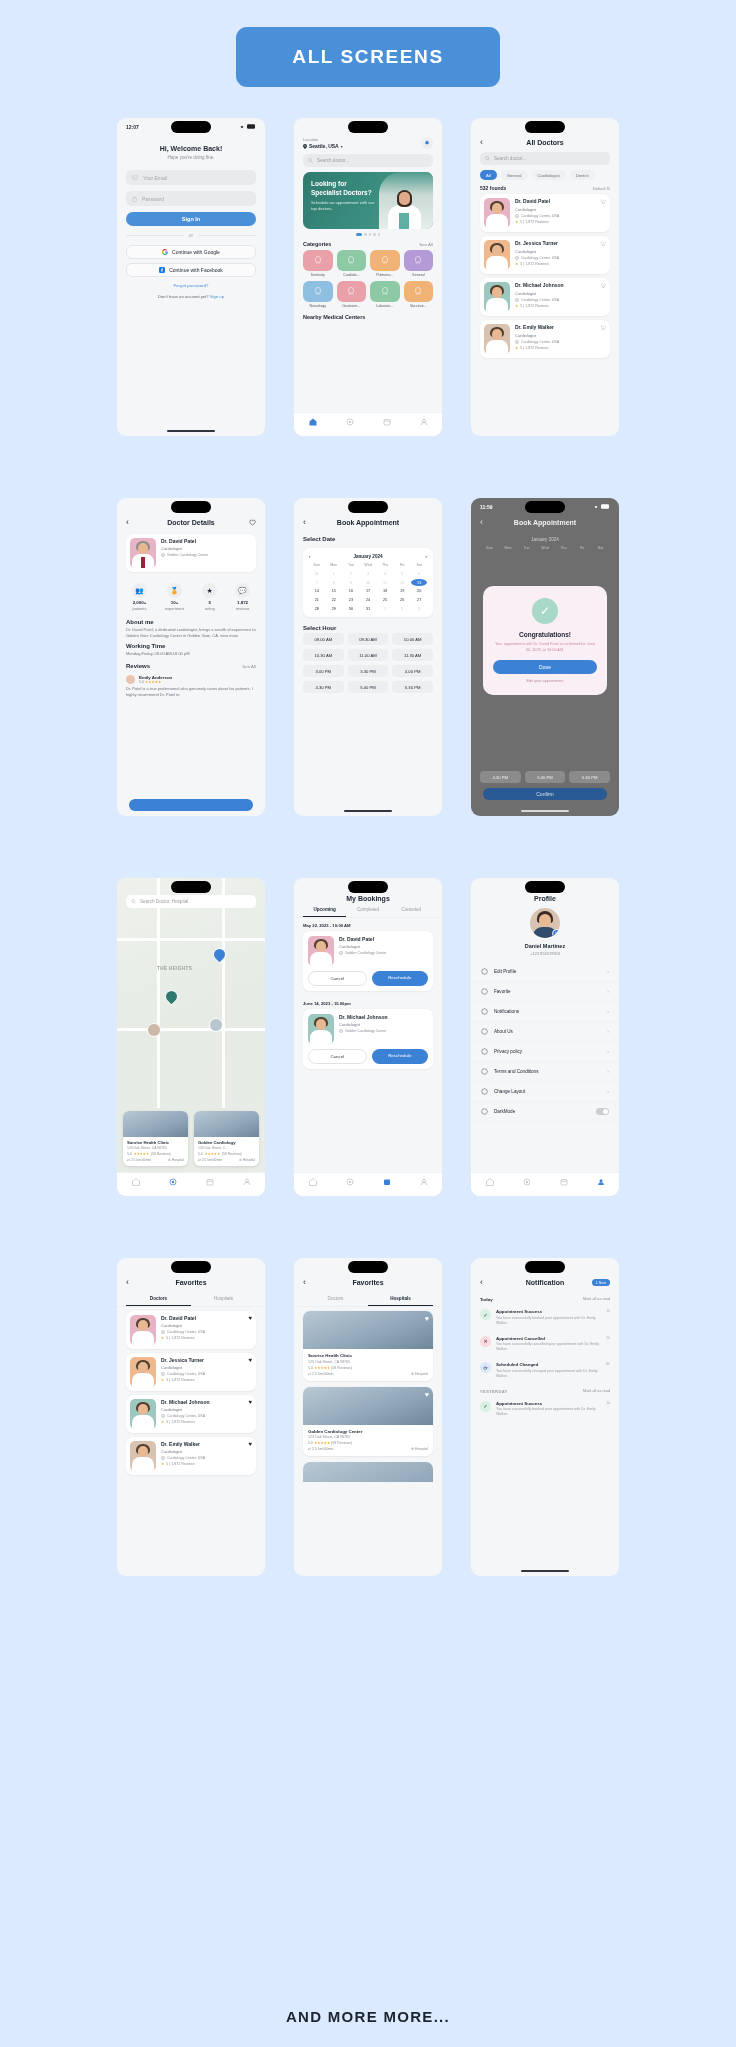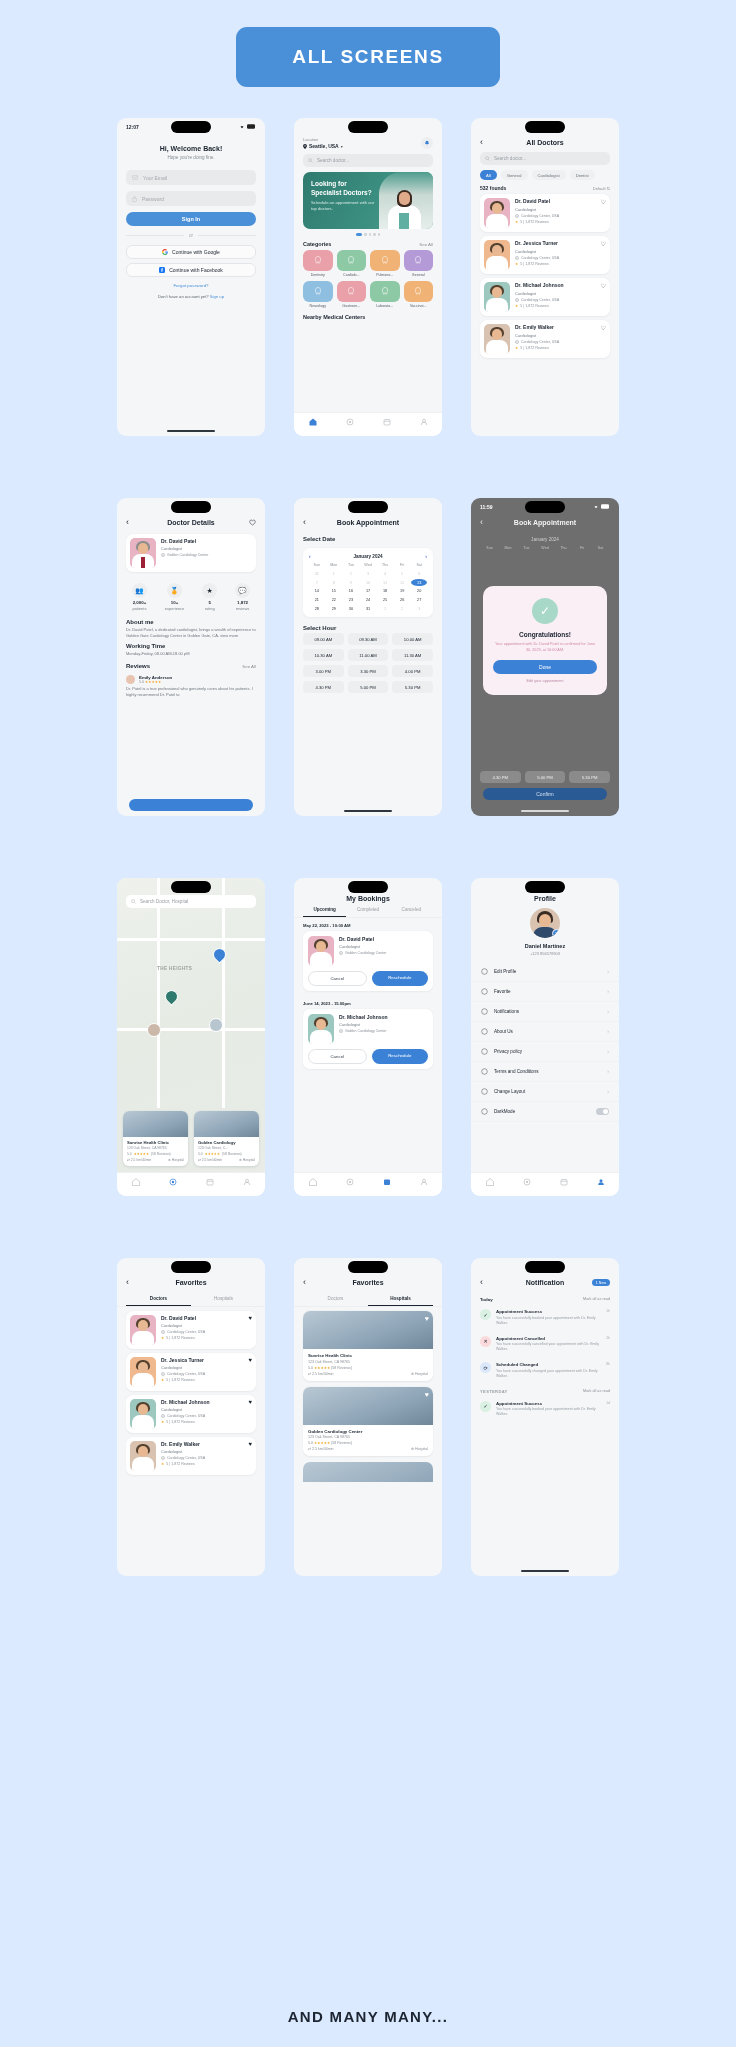--- a/index.html
+++ b/index.html
@@ -1195,13 +1195,13 @@
     <div class="nb">You have successfully booked your appointment with Dr. Emily Walker.</div>
   </div>
   <div class="tm">1d</div>
  </div>
       </div>
     <div class="homebar"></div>
   </div>
 
 </div>
 
-<div class="footer-title">AND MANY MANY...</div>
+<div class="footer-title">AND MORE MORE...</div>
 
 </body></html>

